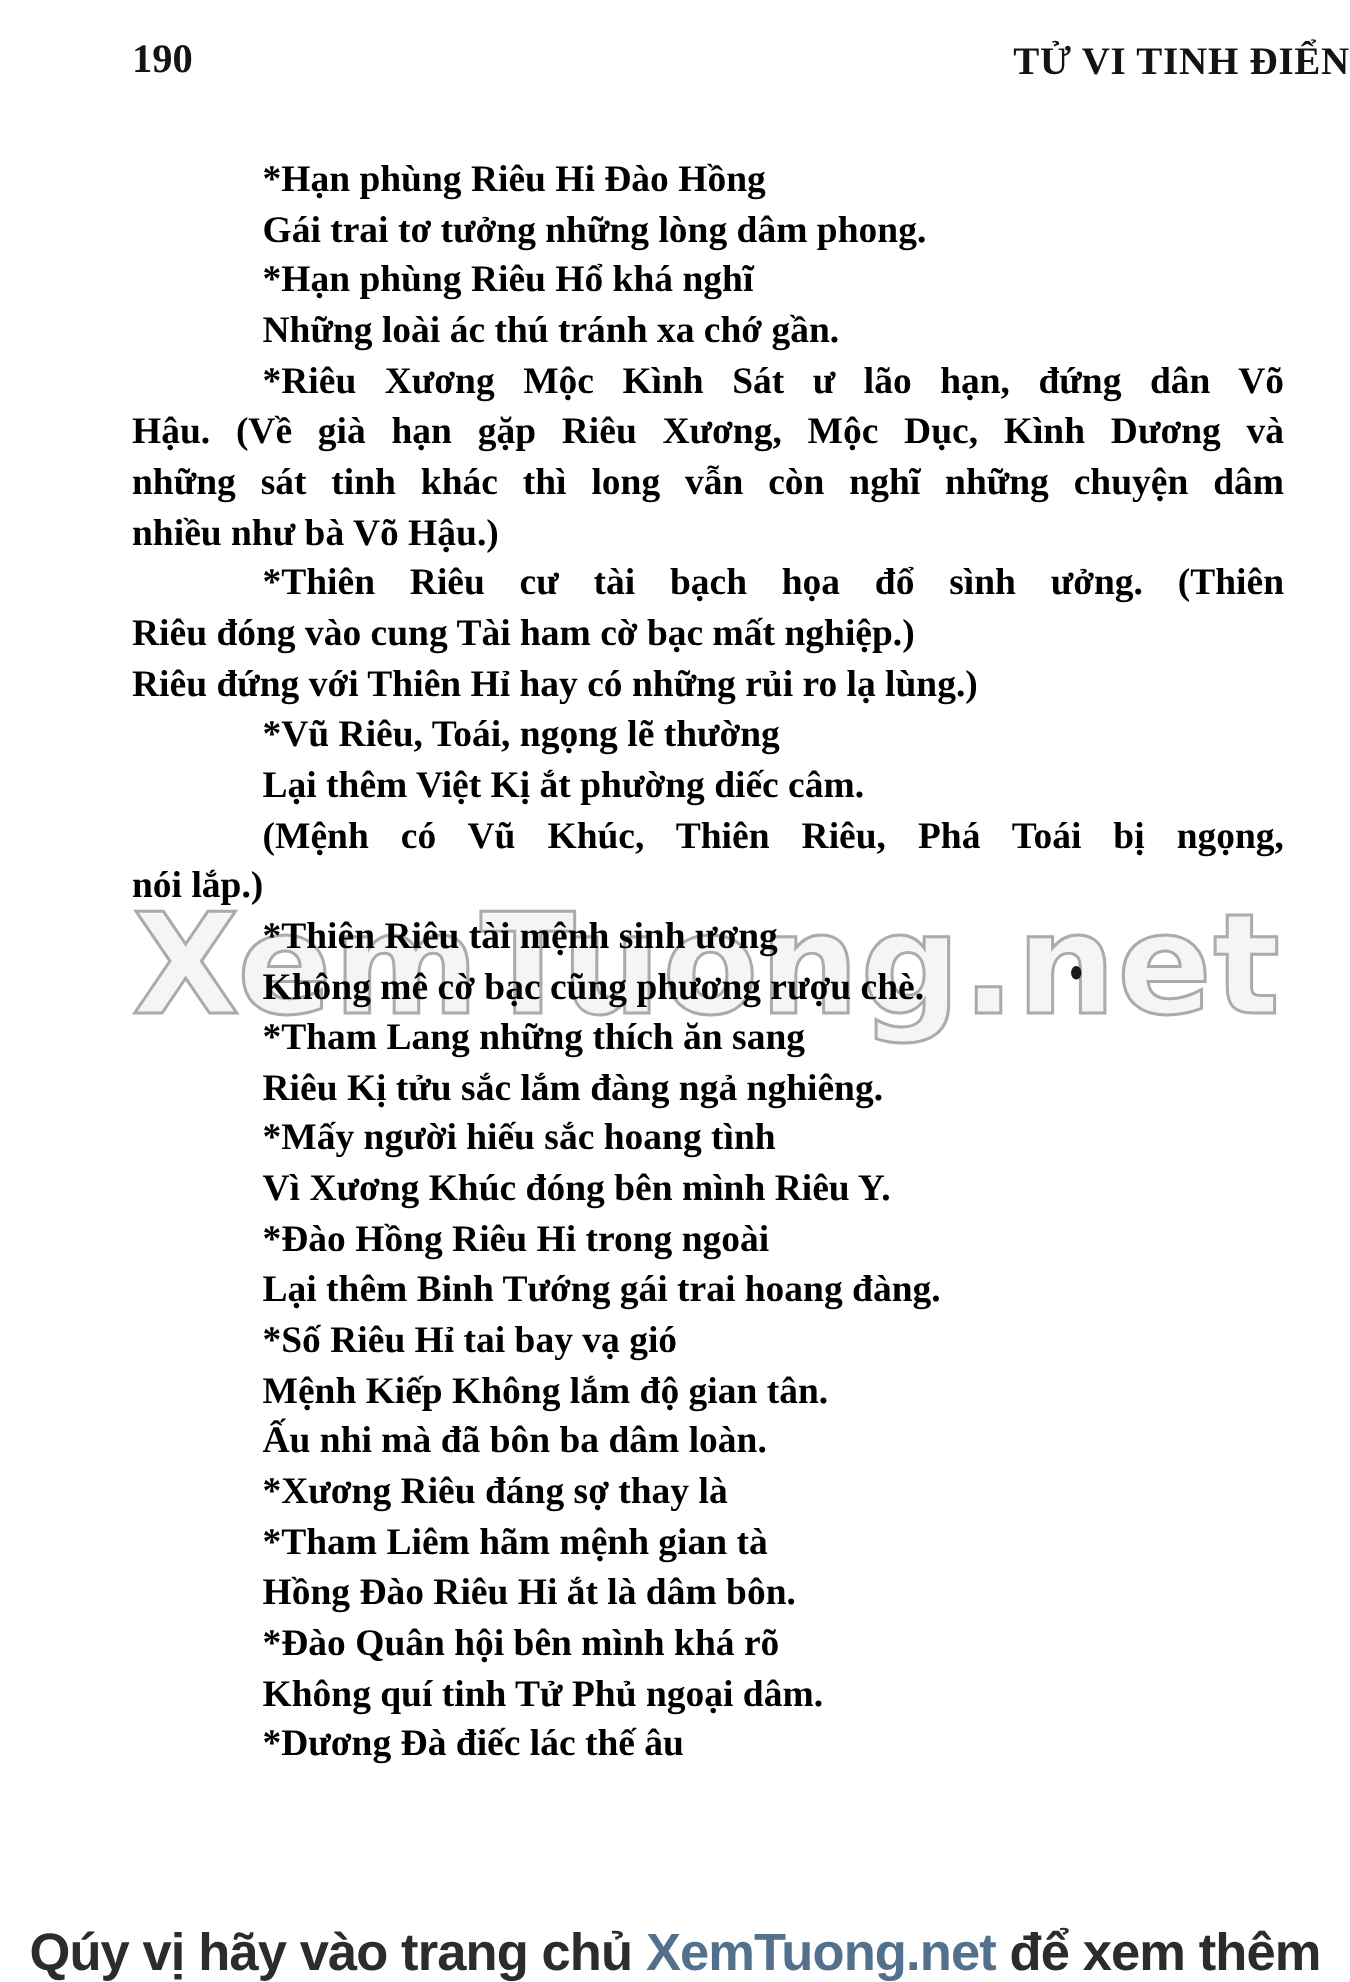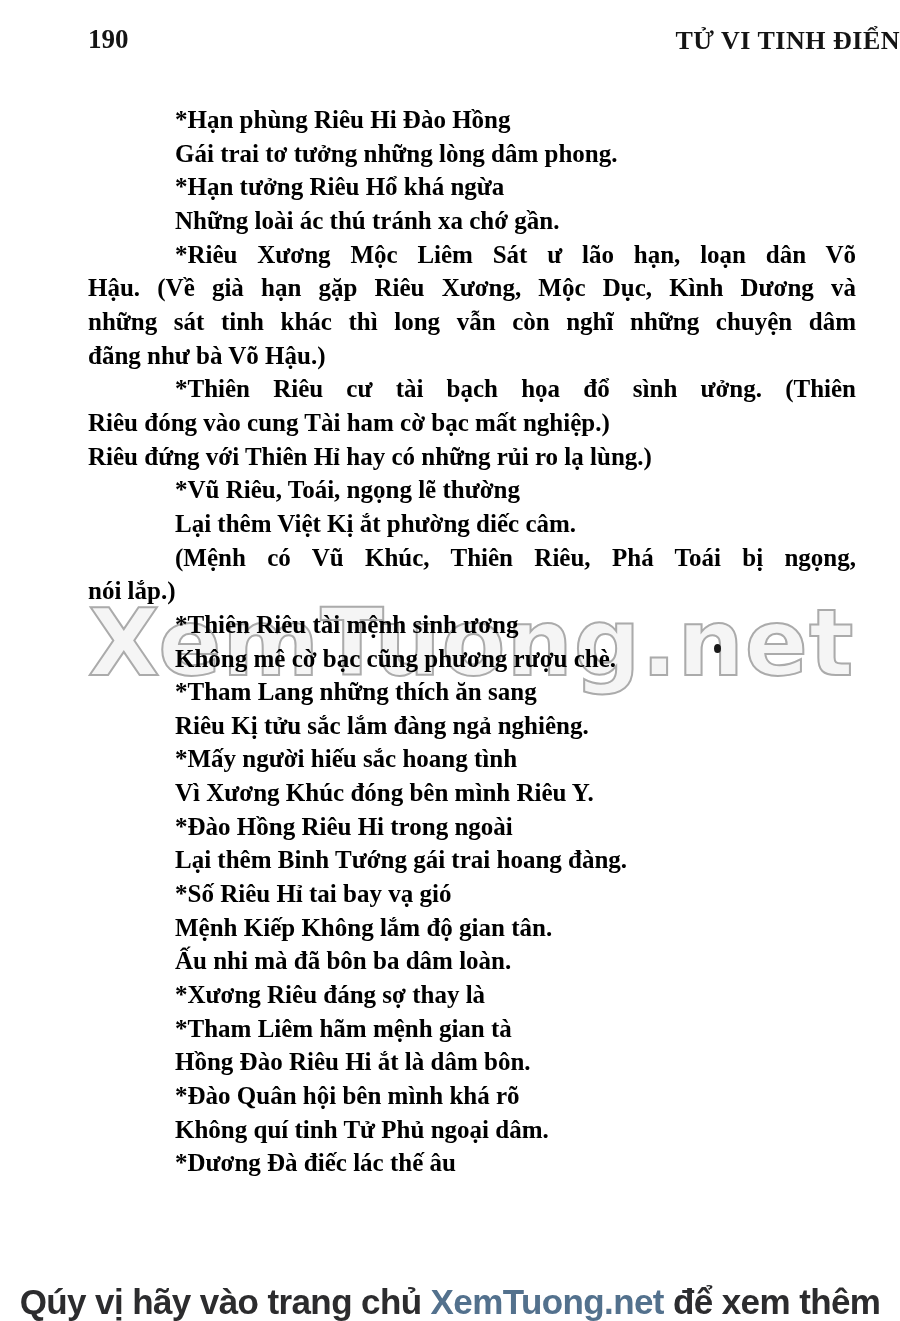--- a/index.html
+++ b/index.html
@@ -95,26 +95,26 @@
 
   <span class="page-number">190</span>
 
   <div class="header-title">TỬ VI TINH ĐIỂN</div>
 
   <div class="watermark" style="color: rgb(245, 245, 245); -webkit-text-stroke: 2px rgb(171, 171, 171);">XemTuong.net</div>
 
   <div class="verse-lines">
       <div class="line indent">*Hạn phùng Riêu Hi Đào Hồng</div>
       <div class="line indent">Gái trai tơ tưởng những lòng dâm phong.</div>
-      <div class="line indent">*Hạn tưởng Riêu Hổ khá ngừa</div>
+      <div class="line indent">*Hạn phùng Riêu Hổ khá nghĩ</div>
       <div class="line indent">Những loài ác thú tránh xa chớ gần.</div>
-      <div class="line indent justify">*Riêu Xương Mộc Liêm Sát ư lão hạn, loạn dân Võ</div>
+      <div class="line indent justify">*Riêu Xương Mộc Kình Sát ư lão hạn, đứng dân Võ</div>
       <div class="line justify">Hậu. (Về già hạn gặp Riêu Xương, Mộc Dục, Kình Dương và</div>
       <div class="line justify">những sát tinh khác thì long vẫn còn nghĩ những chuyện dâm</div>
-      <div class="line">đãng như bà Võ Hậu.)</div>
+      <div class="line">nhiều như bà Võ Hậu.)</div>
       <div class="line indent justify">*Thiên Riêu cư tài bạch họa đổ sình ưởng. (Thiên</div>
       <div class="line">Riêu đóng vào cung Tài ham cờ bạc mất nghiệp.)</div>
       <div class="line">Riêu đứng với Thiên Hỉ hay có những rủi ro lạ lùng.)</div>
       <div class="line indent">*Vũ Riêu, Toái, ngọng lẽ thường</div>
       <div class="line indent">Lại thêm Việt Kị ắt phường diếc câm.</div>
       <div class="line indent justify">(Mệnh có Vũ Khúc, Thiên Riêu, Phá Toái bị ngọng,</div>
       <div class="line">nói lắp.)</div>
       <div class="line indent">*Thiên Riêu tài mệnh sinh ương</div>
       <div class="line indent">Không mê cờ bạc cũng phương rượu chè.</div>
       <div class="line indent">*Tham Lang những thích ăn sang</div>

